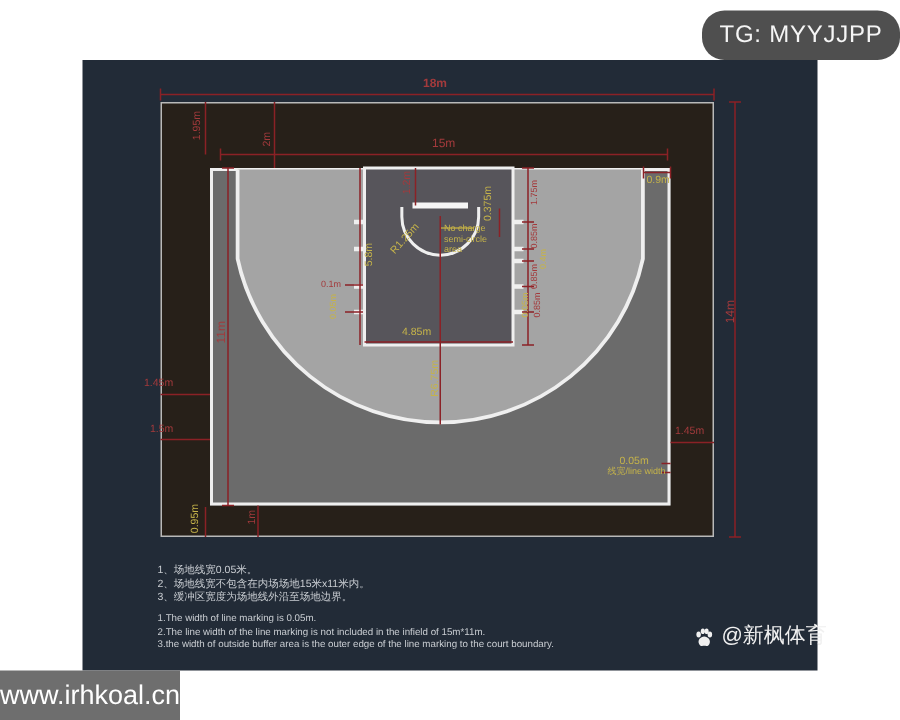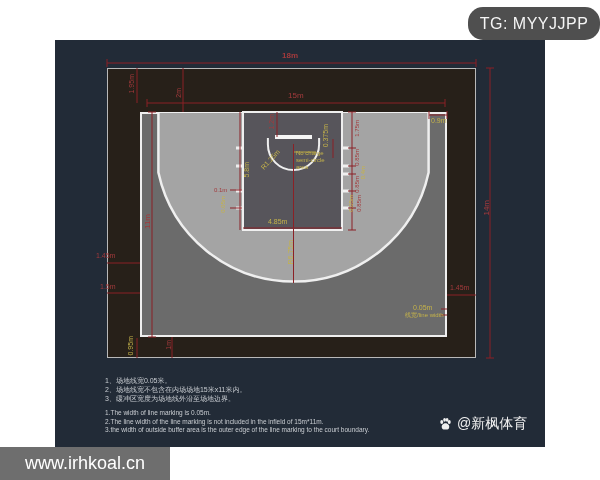--- a/index.html
+++ b/index.html
@@ -20,23 +20,23 @@
   .lab{position:absolute;font-size:7px;line-height:1;color:#a33a3c;white-space:nowrap;}
   .big{font-size:8px;}
   .vlab{writing-mode:vertical-rl;transform:rotate(180deg);}
   .yellow{color:#c5b34a;}
   .tiny{font-size:6px;}
   
   #notes{left:105px;top:376px;color:#c9cdd2;font-size:7px;line-height:1.3;}
   #notes .en{font-size:6.5px;}
   #notes .gap{height:6px;}
   
-  #credit{left:438px;top:415px;color:#f0f0f0;font-size:14px;display:flex;align-items:center;gap:4px;}
+  #credit{left:462px;top:415px;color:#f0f0f0;font-size:14px;display:flex;align-items:flex-end;gap:4px;}
   
-  #sitebar{left:0;top:447px;width:170px;height:33px;background:#6e6e6e;color:#ffffff;
+  #sitebar{left:0;top:447px;width:120px;height:33px;background:#6e6e6e;color:#ffffff;
            font-size:18px;display:flex;align-items:center;justify-content:center;}
 </style>
 </head>
 <body>
 
 <div class="abs" id="tg-box">
   <span>TG: MYYJJPP</span>
 </div>
 
 <div class="abs" id="panel"></div>

